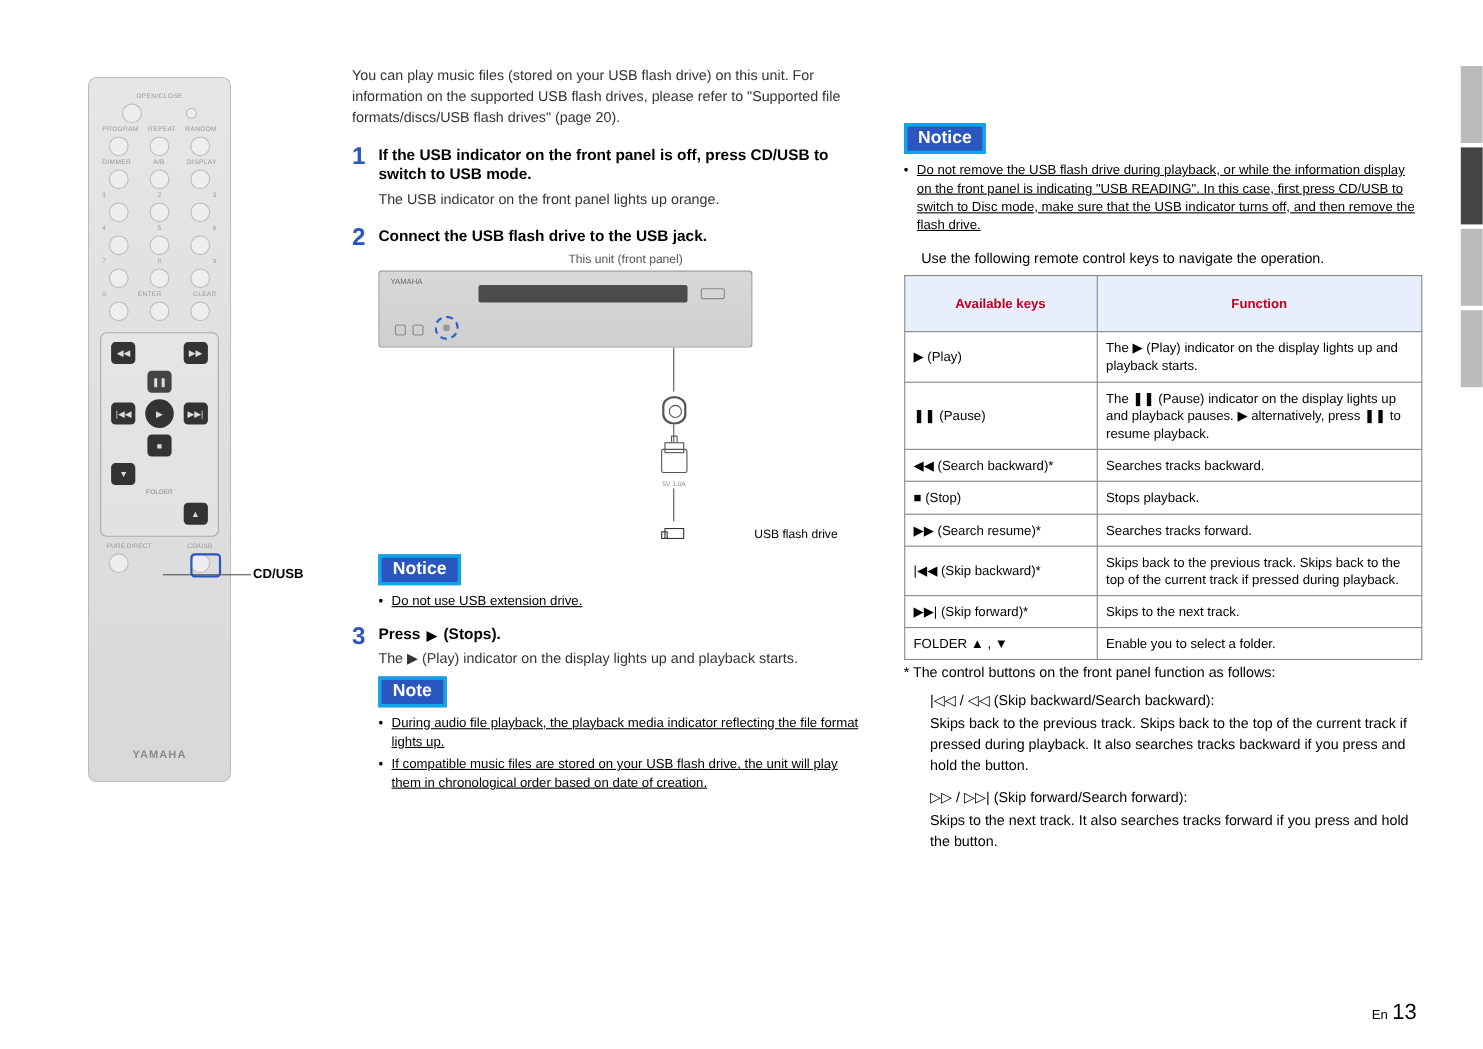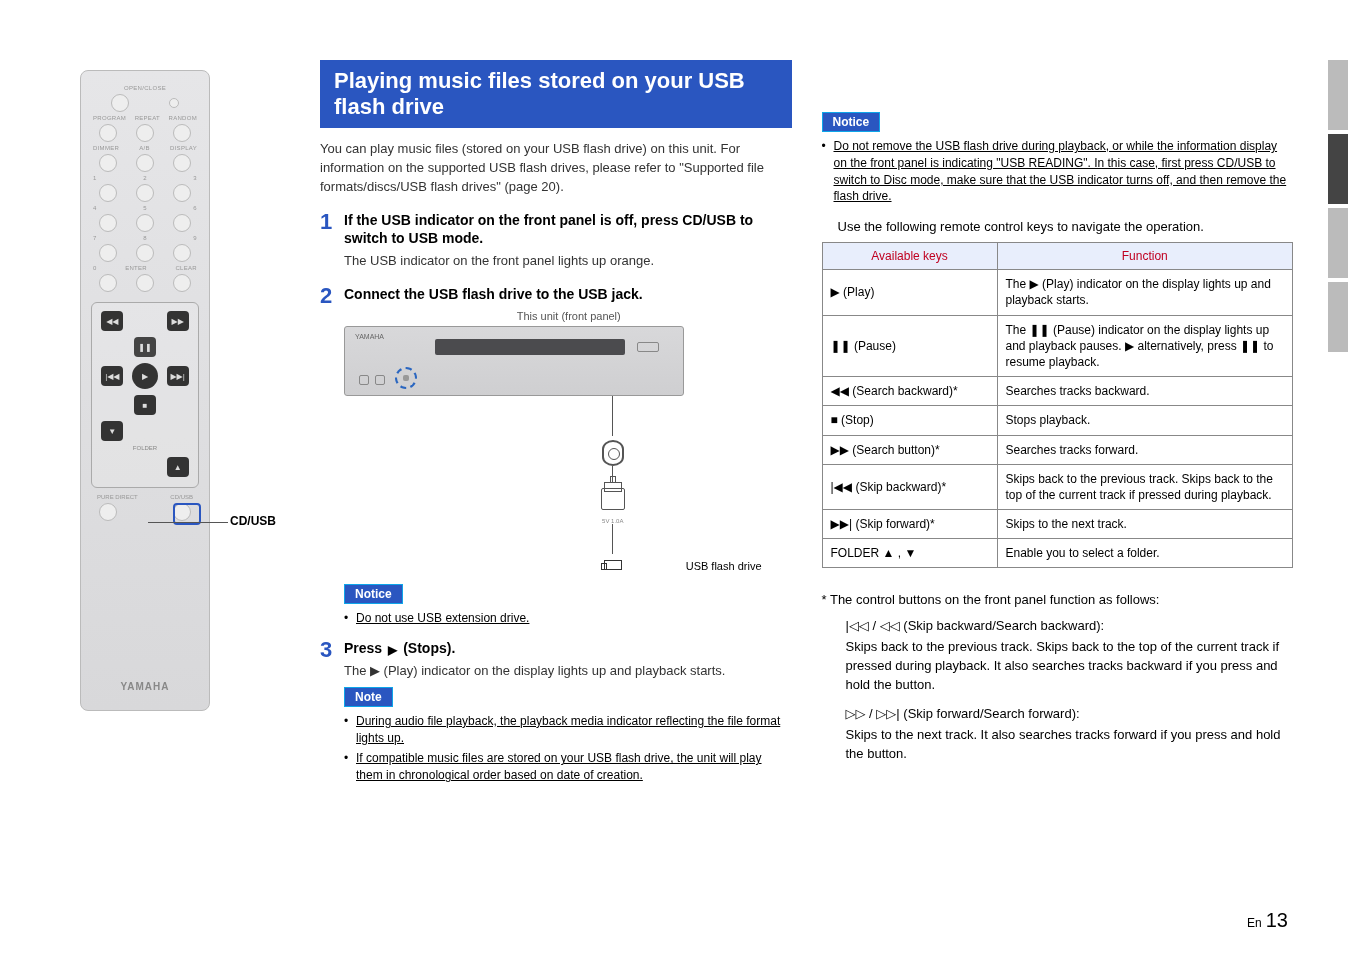--- a/index.html
+++ b/index.html
@@ -89,37 +89,37 @@
   .usb-chip .sub { position:absolute; top:-4px; left:11px; width:18px; height:10px; border:1px solid #555; background:#fff; }
   .disk-icon { width:22px; height:26px; margin:4px auto 0; position:relative; }
   .disk-icon::before { content:''; position:absolute; inset:0; border:2px solid #555; border-radius:50% / 35%; }
   .disk-icon::after { content:''; position:absolute; left:6px; top:8px; width:10px; height:10px; border:1px solid #555; border-radius:50%; }
   .flash-drive { margin:6px auto 0; width:18px; height:10px; border:1px solid #333; position:relative; }
   .flash-drive::after { content:''; position:absolute; left:-4px; top:2px; width:4px; height:5px; border:1px solid #333; }
   .panel-caption-arrow-wrap { margin-left:90px; }
   .panel-bottom { position:relative; }
   .panel-bottom .flash-label { position:absolute; right:30px; bottom:-2px; font-size:11px; }
 
-  .tag { display:inline-block; background:#2a56c0; color:#fff; font-size:12px; font-weight:bold; padding:2px 10px; border:1px solid #0ea5e9; }
+  .tag { display:inline-block; background:#2a56c0; color:#fff; font-size:16px; font-weight:bold; padding:2px 10px; border:3px solid #0ea5e9; }
   .small-note { font-size:12px; margin:6px 0 2px; }
   .small-note ul, .note-block ul { list-style:none; padding:0;text-decoration:underline; }
   .small-note li, .note-block li { position:relative; padding-left:12px; margin:4px 0; line-height:1.4; }
   .small-note li::before, .note-block li::before { content:'•'; position:absolute; left:0; }
   .note-block { font-size:12px; margin-top:6px; }
   .play-icon::before { content:'▶'; font-size:12px; vertical-align:-1px; margin:0 2px; }
 
   
   .main-right .notice-group { margin-bottom:14px; }
   .lead-text { font-size:13px; margin:12px 16px 8px; }
   table.keys { border-collapse:collapse; width:100%; font-size:12px; }
-  table.keys th { background:#e8eefc; color:#c00020; font-weight:normal; padding:6px 8px; border:1px solid #888; text-align:center; }
+  table.keys th { background:#e8eefc; color:#c00020; font-weight:bold; padding:18px 8px; border:1px solid #888; text-align:center; }
   table.keys td { border:1px solid #888; padding:6px 8px; vertical-align:middle; line-height:1.35; }
   table.keys td:first-child { width:175px; font-weight:bold; }
   .ic { font-family: Arial; font-weight:normal; }
-  .footnote { font-size:13px; margin-top:24px; }
+  .footnote { font-size:13px; margin-top:3px; }
   .footnote-sub { margin:10px 0 4px 24px; font-size:13px; line-height:1.45; }
   .footnote-sub .h { font-weight:bold; margin-bottom:2px; }
   .footnote-sub .h .ic { margin-right:4px; }
 
   .page-num { position:absolute; right:60px; bottom:22px; font-size:12px; }
   .page-num b { font-size:20px; font-weight:normal; margin-left:4px; }
   .side-tabs { position:absolute; right:0; top:60px; width:20px; }
   .side-tabs .t { height:70px; background:#444; margin-bottom:4px; }
   .side-tabs .t.light { background:#bbb; }
 </style>
@@ -233,21 +233,20 @@
         </div>
       <div class="cdusb-box"></div>
       <div class="logo">YAMAHA</div>
     </div>
     <div class="remote-callout-line"></div>
     <div class="remote-callout-text">CD/USB</div>
   </div>
 
   <div class="right-col">
     <div class="main-left">
-      <div class="title-bar">Playing music files stored on your USB flash drive</div>
       <p class="intro">You can play music files (stored on your USB flash drive) on this unit. For information on the supported USB flash drives, please refer to "Supported file formats/discs/USB flash drives" (page 20).</p>
 
       <div class="step">
         <div class="num">1</div>
         <div class="body">
           <div class="h">If the USB indicator on the front panel is off, press CD/USB to switch to USB mode.</div>
           <p>The USB indicator on the front panel lights up orange.</p>
         </div>
       </div>
 
@@ -337,21 +336,21 @@
             </tr>
         <tr>
               <td><span class="ic">◀◀ (Search backward)*</span></td>
               <td>Searches tracks backward.</td>
             </tr>
         <tr>
               <td><span class="ic">■ (Stop)</span></td>
               <td>Stops playback.</td>
             </tr>
         <tr>
-              <td><span class="ic">▶▶ (Search button)*</span></td>
+              <td><span class="ic">▶▶ (Search resume)*</span></td>
               <td>Searches tracks forward.</td>
             </tr>
         <tr>
               <td><span class="ic">|◀◀ (Skip backward)*</span></td>
               <td>Skips back to the previous track. Skips back to the top of the current track if pressed during playback.</td>
             </tr>
         <tr>
               <td><span class="ic">▶▶| (Skip forward)*</span></td>
               <td>Skips to the next track.</td>
             </tr>

